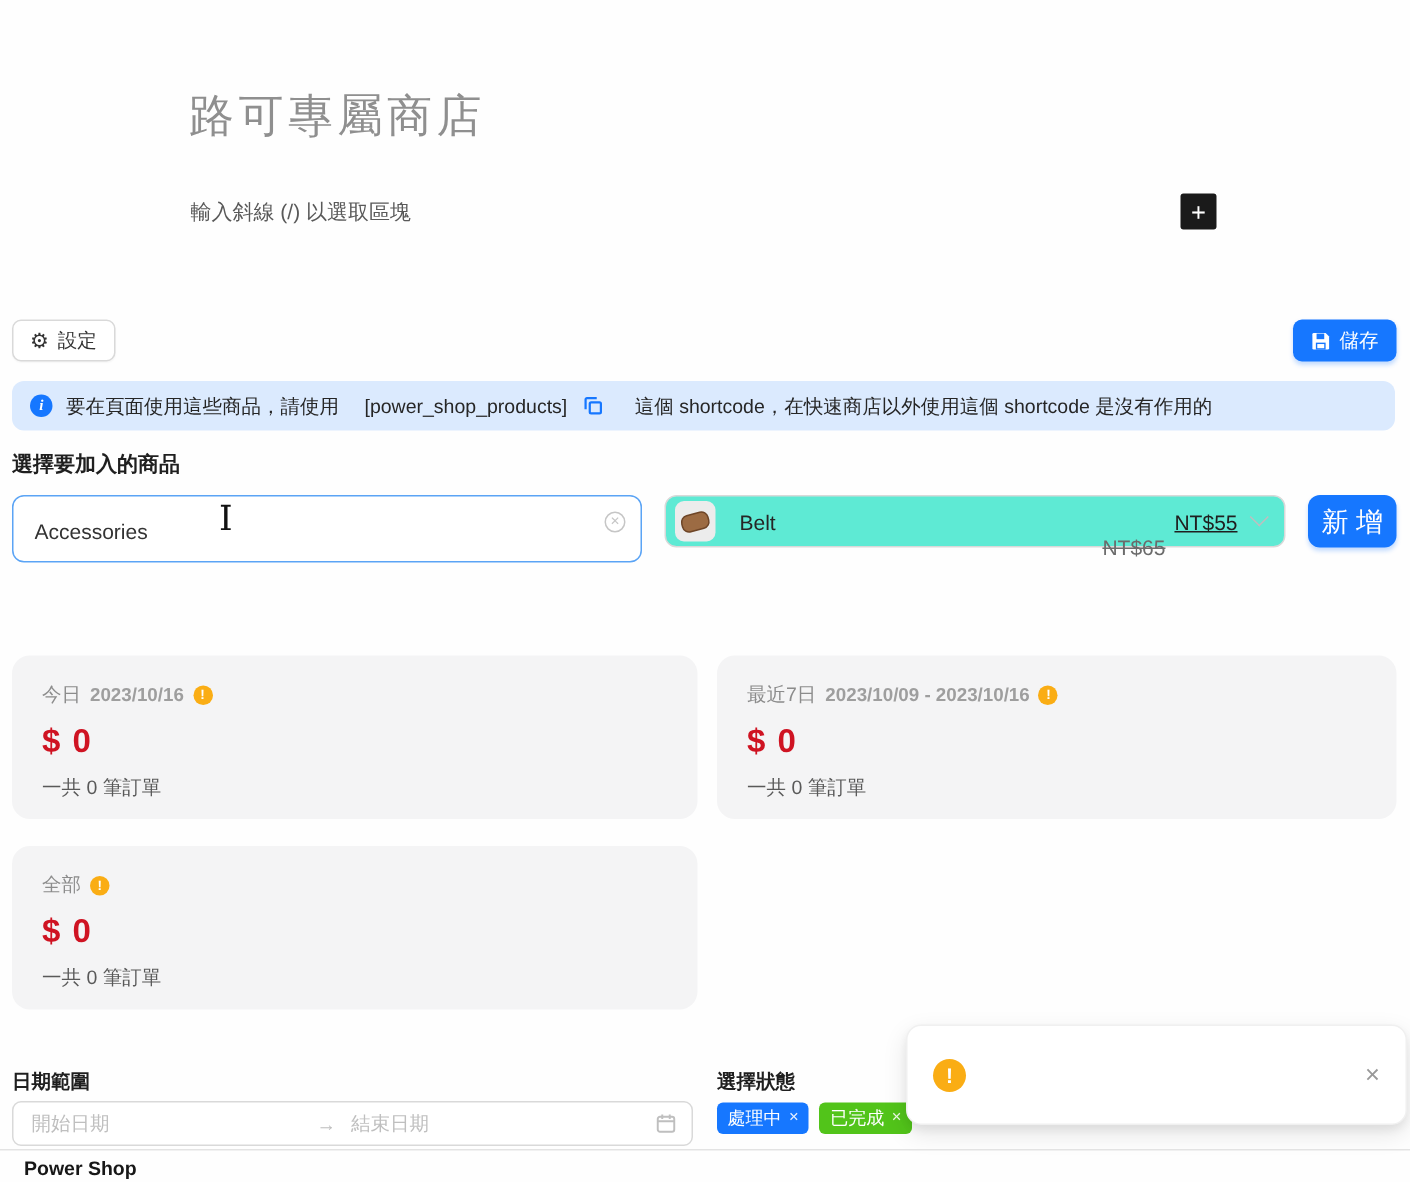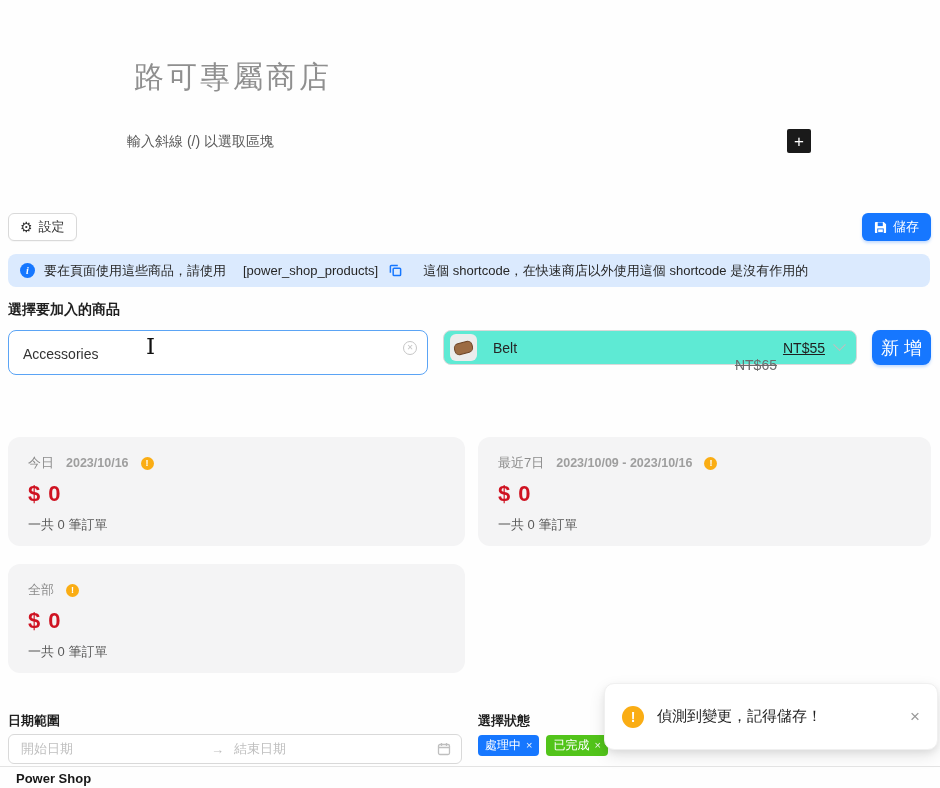--- a/index.html
+++ b/index.html
@@ -1,19 +1,19 @@
 <!DOCTYPE html>
 <html><head>
 <meta charset="utf-8">
 <style>
   html,body{margin:0;padding:0;background:#fff;}
   #screen{position:relative;width:940px;height:788px;background:#fefefe;overflow:hidden;
           font-family:"Liberation Sans",sans-serif;color:#1f1f1f;}
   
-  .post-title{position:absolute;left:134px;top:57px;font-size:30px;letter-spacing:3px;
+  .post-title{position:absolute;left:126px;top:57px;font-size:30px;letter-spacing:3px;
               color:#8f8f8f;font-weight:400;}
   .block-placeholder{position:absolute;left:127px;top:133px;font-size:14px;color:#595959;}
   .add-block-btn{position:absolute;left:787px;top:129px;width:24px;height:24px;background:#1a1a1a;
                  border-radius:2px;color:#fff;display:flex;align-items:center;justify-content:center;
                  font-size:17px;line-height:1;cursor:pointer;}
   
   .btn{display:flex;align-items:center;gap:6px;border-radius:6px;font-size:13px;cursor:pointer;}
   .settings-btn{position:absolute;left:8px;top:213px;height:28px;padding:0 11px;background:#fff;
                 border:1px solid #d9d9d9;color:#333;box-shadow:0 1px 1px rgba(0,0,0,.03);}
   .gear{font-size:14px;color:#333;line-height:1;}
@@ -52,21 +52,21 @@
   .price-new{color:#1f1f1f;text-decoration:underline;font-weight:500;}
   .chevron{width:8px;height:8px;border-right:1.6px solid #bfbfbf;border-bottom:1.6px solid #bfbfbf;
            transform:rotate(45deg) translate(-2px,-2px);margin-left:4px;}
   .add-btn{position:absolute;left:872px;top:330px;width:59px;height:35px;background:#1677ff;border:none;
            border-radius:8px;color:#fff;font-size:18px;justify-content:center;box-shadow:0 2px 3px rgba(22,119,255,.25);}
   
   .stat-card{position:absolute;background:#f4f4f5;border-radius:12px;box-sizing:border-box;padding:17px 20px;}
   .card-1{left:8px;top:437px;width:457px;height:109px;}
   .card-2{left:478px;top:437px;width:453px;height:109px;}
   .card-3{left:8px;top:564px;width:457px;height:109px;}
-  .stat-head{display:flex;align-items:center;gap:12px;}
+  .stat-head{display:flex;align-items:center;gap:6px;}
   .stat-label{font-size:13px;color:#8c8c8c;}
   .stat-dates{font-size:12.5px;color:#9e9e9e;font-weight:bold;}
   .warn-dot{width:13px;height:13px;border-radius:50%;background:#faad14;color:#fff;display:flex;
             align-items:center;justify-content:center;font-size:9px;font-weight:700;line-height:1;}
   .stat-amount{margin-top:9px;font-size:22px;font-weight:700;color:#cf1322;letter-spacing:1px;}
   .stat-orders{margin-top:9px;font-size:13px;color:#595959;}
   
   .filter-label-left{position:absolute;left:8px;top:712px;font-size:13px;font-weight:700;}
   .range-picker{position:absolute;left:8px;top:734px;width:454px;height:30px;box-sizing:border-box;
                 border:1px solid #d9d9d9;border-radius:6px;background:#fff;display:flex;align-items:center;}
@@ -203,20 +203,19 @@
       <span class="tag-close">×</span>
     </span>
     <span class="tag" style="background:#52c41a;">
       <span>已完成</span>
       <span class="tag-close">×</span>
     </span>
   </div>
 
   <div class="toast">
     <span class="toast-icon">!</span>
-    <span class="toast-msg">偵測到變更，記得儲存！</span>
     <span class="toast-close">×</span>
   </div>
 
   <div class="footer-divider"></div>
   <div class="footer-brand">Power Shop</div>
 
 </div>
 
 </body></html>

